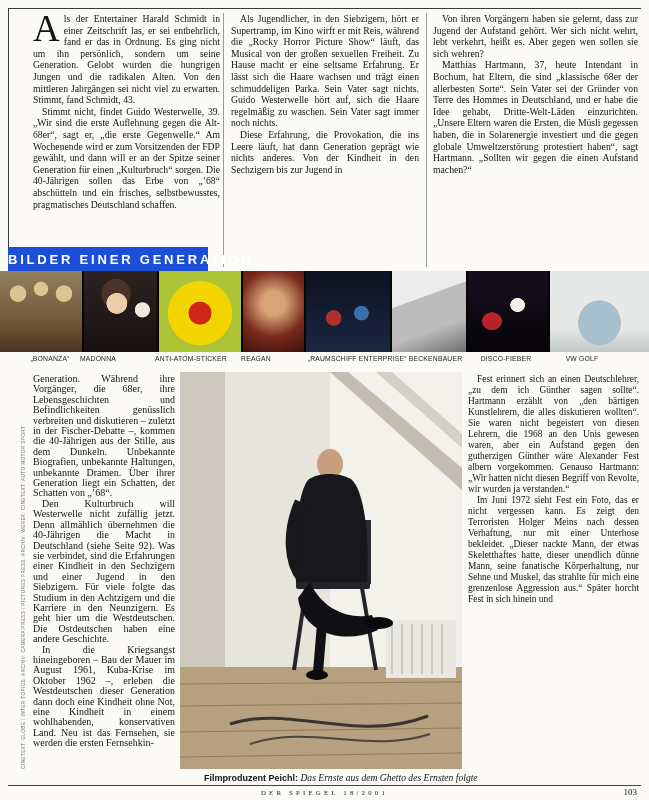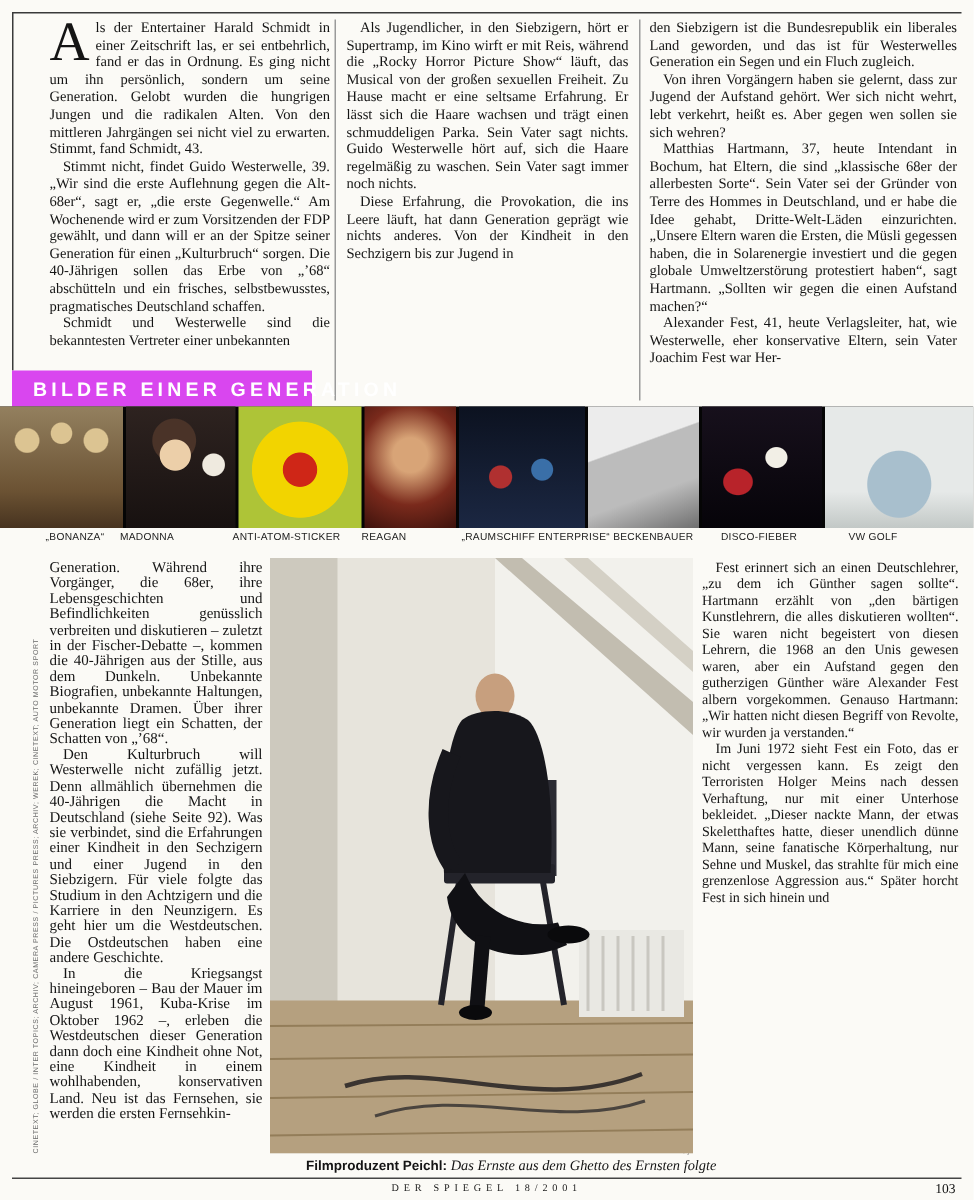--- a/index.html
+++ b/index.html
@@ -17,24 +17,24 @@
   .tcol{position:absolute;top:13px;font-size:9.7px;line-height:11.6px;
         text-align:justify;overflow:hidden;height:256px;}
   .c1{left:33px;width:187px;height:234px;}
   .c2{left:231px;width:188px;}
   .c3{left:433px;width:205px;}
   p{margin:0;}
   p.ind{text-indent:9px;}
   .dropcap{float:left;font-size:37px;line-height:29px;padding:1px 4px 0 0;}
 
   
-  .banner{position:absolute;left:8px;top:247px;width:200px;height:24px;background:#d946ef;
+  .banner{position:absolute;left:8px;top:247px;width:200px;height:24px;background:#1d4ed8;
           color:#fff;font-family:"Liberation Sans",sans-serif;font-weight:700;
           font-size:13px;letter-spacing:2.8px;display:flex;align-items:center;
-          padding-left:14px;box-sizing:border-box;white-space:nowrap;}
+          box-sizing:border-box;white-space:nowrap;}
 
   
   .strip{position:absolute;left:0;top:271px;width:649px;height:81px;background:#050505;
          display:flex;gap:2px;}
   .tile{height:100%;}
   .t1{width:82px;background:
       radial-gradient(circle at 22% 28%,#dcc492 0 9%,transparent 10%),
       radial-gradient(circle at 50% 22%,#dcc492 0 9%,transparent 10%),
       radial-gradient(circle at 78% 28%,#dcc492 0 9%,transparent 10%),
       linear-gradient(180deg,#93805f,#6b5233 70%,#47331f);}
@@ -98,31 +98,28 @@
 <div id="page">
 
   <div class="rule-top"></div>
   <div class="rule-left"></div>
   <div class="vsep s1"></div>
   <div class="vsep s2"></div>
 
   <div class="tcol c1">
     <p><span class="dropcap">A</span><span>ls der Entertainer Harald Schmidt in einer Zeitschrift las, er sei entbehrlich, fand er das in Ordnung. Es ging nicht um ihn persönlich, sondern um seine Generation. Gelobt wurden die hungrigen Jungen und die radikalen Alten. Von den mittleren Jahrgängen sei nicht viel zu erwarten. Stimmt, fand Schmidt, 43.</span></p>
     <p class="ind">Stimmt nicht, findet Guido Westerwelle, 39. „Wir sind die erste Auflehnung gegen die Alt-68er“, sagt er, „die erste Gegenwelle.“ Am Wochenende wird er zum Vorsitzenden der FDP gewählt, und dann will er an der Spitze seiner Generation für einen „Kulturbruch“ sorgen. Die 40-Jährigen sollen das Erbe von „’68“ abschütteln und ein frisches, selbstbewusstes, pragmatisches Deutschland schaffen.</p>
-    <p class="ind">Schmidt und Westerwelle sind die bekanntesten Vertreter einer unbekannten</p>
   </div>
   <div class="tcol c2">
     <p class="ind">Als Jugendlicher, in den Siebzigern, hört er Supertramp, im Kino wirft er mit Reis, während die „Rocky Horror Picture Show“ läuft, das Musical von der großen sexuellen Freiheit. Zu Hause macht er eine seltsame Erfahrung. Er lässt sich die Haare wachsen und trägt einen schmuddeligen Parka. Sein Vater sagt nichts. Guido Westerwelle hört auf, sich die Haare regelmäßig zu waschen. Sein Vater sagt immer noch nichts.</p>
     <p class="ind">Diese Erfahrung, die Provokation, die ins Leere läuft, hat dann Generation geprägt wie nichts anderes. Von der Kindheit in den Sechzigern bis zur Jugend in</p>
   </div>
   <div class="tcol c3">
-    <p>den Siebzigern ist die Bundesrepublik ein liberales Land geworden, und das ist für Westerwelles Generation ein Segen und ein Fluch zugleich.</p>
     <p class="ind">Von ihren Vorgängern haben sie gelernt, dass zur Jugend der Aufstand gehört. Wer sich nicht wehrt, lebt verkehrt, heißt es. Aber gegen wen sollen sie sich wehren?</p>
     <p class="ind">Matthias Hartmann, 37, heute Intendant in Bochum, hat Eltern, die sind „klassische 68er der allerbesten Sorte“. Sein Vater sei der Gründer von Terre des Hommes in Deutschland, und er habe die Idee gehabt, Dritte-Welt-Läden einzurichten. „Unsere Eltern waren die Ersten, die Müsli gegessen haben, die in Solarenergie investiert und die gegen globale Umweltzerstörung protestiert haben“, sagt Hartmann. „Sollten wir gegen die einen Aufstand machen?“</p>
-    <p class="ind">Alexander Fest, 41, heute Verlagsleiter, hat, wie Westerwelle, eher konservative Eltern, sein Vater Joachim Fest war Her-</p>
   </div>
 
   <div class="banner">
     <span>BILDER EINER GENERATION</span>
   </div>
 
   <div class="strip">
     <div class="tile t1"></div>
     <div class="tile t2"></div>
     <div class="tile t3"></div>

